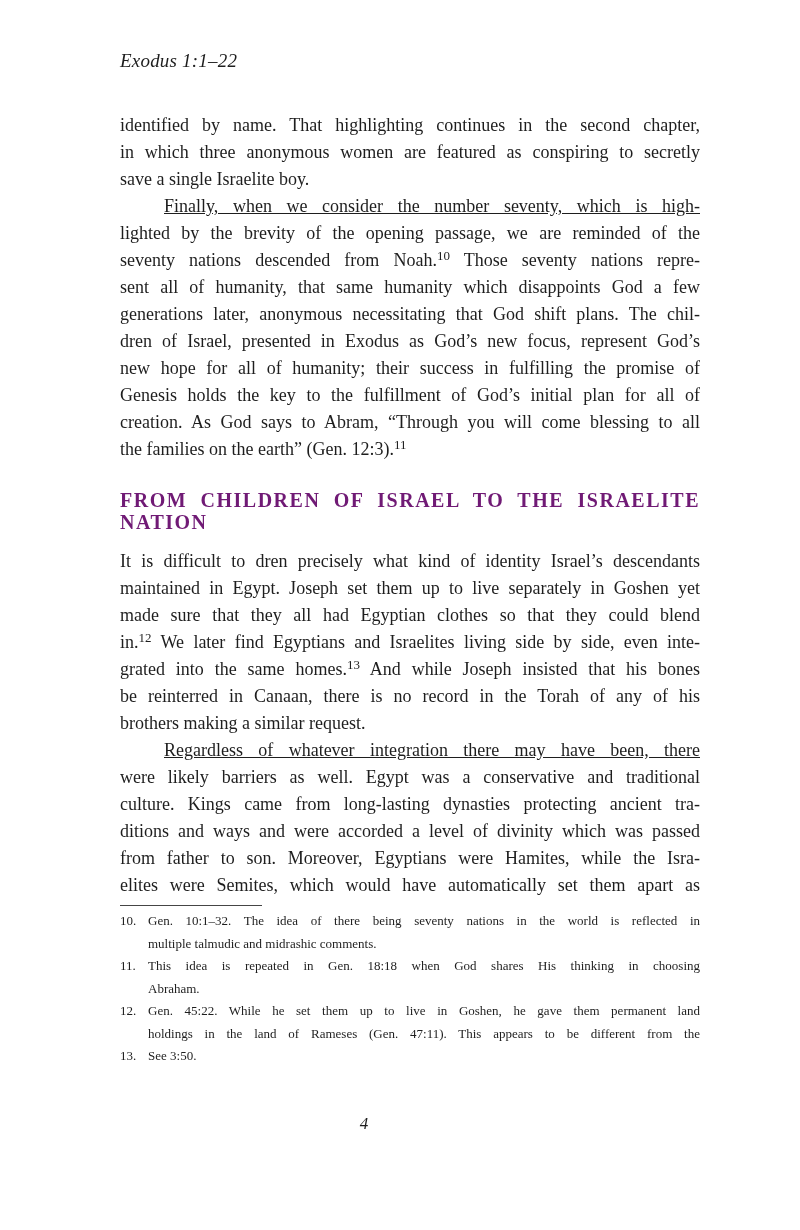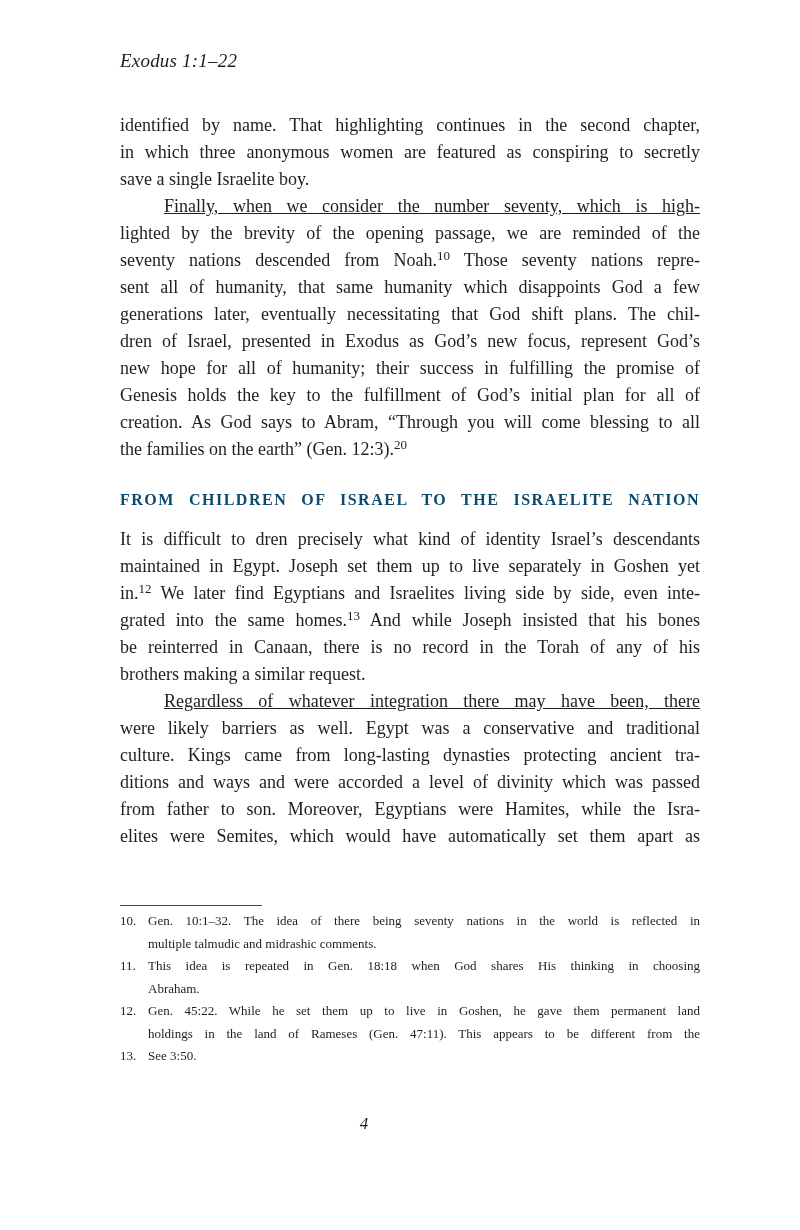--- a/index.html
+++ b/index.html
@@ -33,25 +33,25 @@
   .line.last { text-align-last: left; }
   .para.indent .line:first-child { text-indent: 44px; text-decoration: underline; }
   .sup {
     font-size: 13px;
     position: relative;
     top: -6px;
     line-height: 0;
   }
   .section-heading {
     margin: 26px 0 15px 0;
-    font-size: 16px;
+    font-size: 20px;
     font-weight: bold;
     letter-spacing: 1.5px;
     line-height: 22px;
-    color: #0c4a6e;
+    color: #701a75;
     text-align: justify;
     text-align-last: justify;
   }
   .footnote-rule {
     position: absolute;
     left: 120px;
     top: 905px;
     width: 142px;
     height: 0;
     border-top: 1px solid #454545;
@@ -87,31 +87,32 @@
     <div class="para">
         <div class="line">identified by name. That highlighting continues in the second chapter,</div>
         <div class="line">in which three anonymous women are featured as conspiring to secretly</div>
         <div class="line last">save a single Israelite boy.</div>
       </div>
     <div class="para indent">
         <div class="line">Finally, when we consider the number seventy, which is high-</div>
         <div class="line">lighted by the brevity of the opening passage, we are reminded of the</div>
         <div class="line">seventy nations descended from Noah.<span class="sup">10</span> Those seventy nations repre-</div>
         <div class="line">sent all of humanity, that same humanity which disappoints God a few</div>
-        <div class="line">generations later, eventually necessitating that God shift plans. The chil-</div>
+        <div class="line">generations later, anonymous necessitating that God shift plans. The chil-</div>
         <div class="line">dren of Israel, presented in Exodus as God’s new focus, represent God’s</div>
         <div class="line">new hope for all of humanity; their success in fulfilling the promise of</div>
         <div class="line">Genesis holds the key to the fulfillment of God’s initial plan for all of</div>
         <div class="line">creation. As God says to Abram, “Through you will come blessing to all</div>
-        <div class="line last">the families on the earth” (Gen. 12:3).<span class="sup">20</span></div>
+        <div class="line last">the families on the earth” (Gen. 12:3).<span class="sup">11</span></div>
       </div>
     <h2 class="section-heading">FROM CHILDREN OF ISRAEL TO THE ISRAELITE NATION</h2>
     <div class="para">
         <div class="line">It is difficult to dren precisely what kind of identity Israel’s descendants</div>
         <div class="line">maintained in Egypt. Joseph set them up to live separately in Goshen yet</div>
+        <div class="line">made sure that they all had Egyptian clothes so that they could blend</div>
         <div class="line">in.<span class="sup">12</span> We later find Egyptians and Israelites living side by side, even inte-</div>
         <div class="line">grated into the same homes.<span class="sup">13</span> And while Joseph insisted that his bones</div>
         <div class="line">be reinterred in Canaan, there is no record in the Torah of any of his</div>
         <div class="line last">brothers making a similar request.</div>
       </div>
     <div class="para indent">
         <div class="line">Regardless of whatever integration there may have been, there</div>
         <div class="line">were likely barriers as well. Egypt was a conservative and traditional</div>
         <div class="line">culture. Kings came from long-lasting dynasties protecting ancient tra-</div>
         <div class="line">ditions and ways and were accorded a level of divinity which was passed</div>

